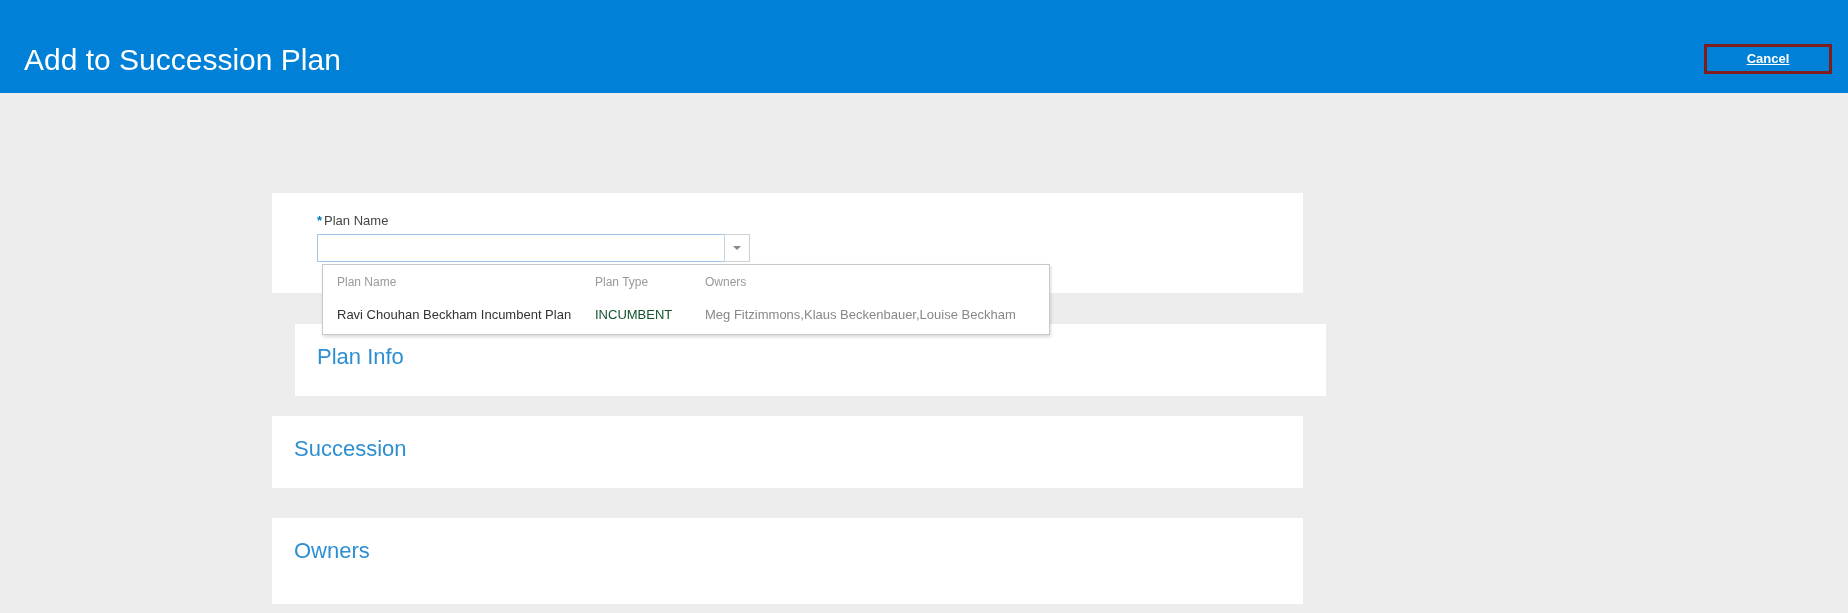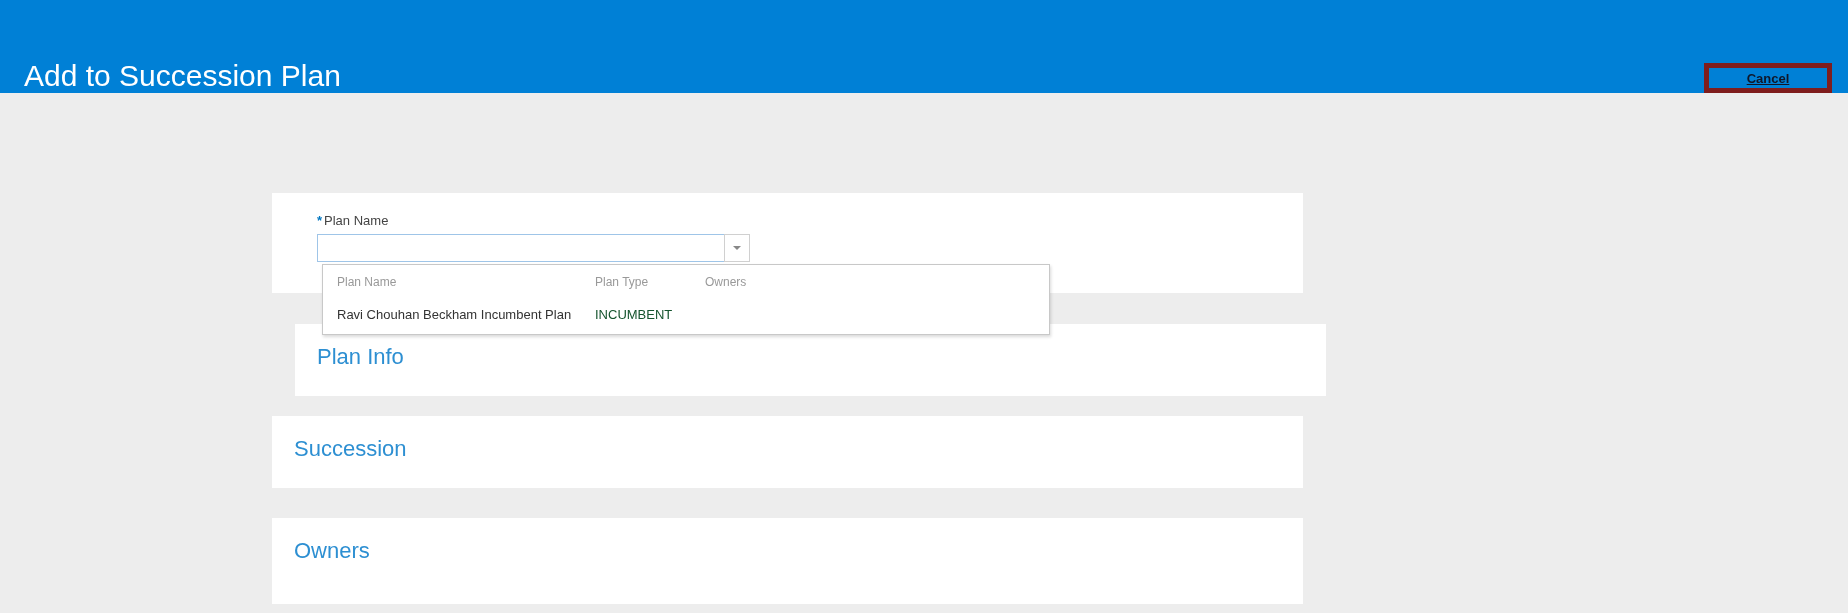--- a/index.html
+++ b/index.html
@@ -10,38 +10,38 @@
     color: #333;
     font-size: 13px;
   }
   .root { width: 1848px; height: 613px; position: relative; }
 
   .header {
     width: 100%;
     height: 93px;
     background: #0080d6;
     display: flex;
-    align-items: flex-end;
+    align-items: center;
     justify-content: space-between;
     padding: 0 0 0 24px;
   }
   .header-title {
     color: #fff;
     font-size: 30px;
     font-weight: 300;
     margin-top: 26px;
   }
   .cancel-btn {
     margin-top: 24px;
     margin-right: 16px;
     height: 30px;
     width: 128px;
     background: transparent;
-    border: 5px solid #7f1d1d;
-    color: #0f172a;
+    border: 3px solid #7f1d1d;
+    color: #ffffff;
     font-size: 13px;
     font-weight: 600;
     text-decoration: underline;
     cursor: pointer;
   }
 
   .content-area {
     position: relative;
     width: 100%;
   }
@@ -153,20 +153,21 @@
 
     <div class="dropdown">
       <div class="dropdown-header">
         <div class="col-name">Plan Name</div>
         <div class="col-type">Plan Type</div>
         <div class="col-owners">Owners</div>
       </div>
       <div class="dropdown-row">
         <div class="col-name">Ravi Chouhan Beckham Incumbent Plan</div>
         <div class="col-type">INCUMBENT</div>
+        <div class="col-owners">Meg Fitzimmons,Klaus Beckenbauer,Louise Beckham</div>
       </div>
     </div>
 
     <div class="card card-plan-info">
       <div class="section-title">Plan Info</div>
     </div>
 
     <div class="card card-candidates">
       <div class="section-title">Succession</div>
     </div>

